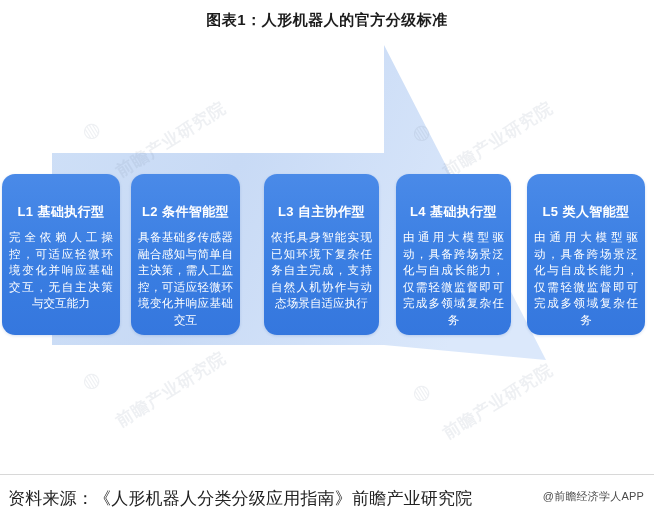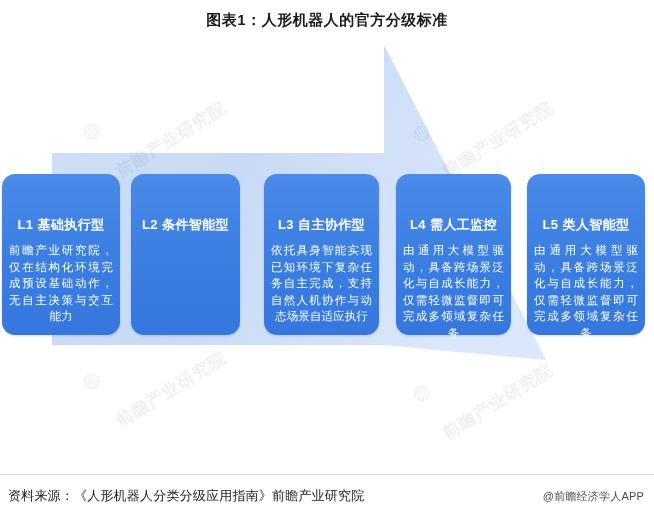--- a/index.html
+++ b/index.html
@@ -87,21 +87,21 @@
     width: 654px;
     height: 516px;
   }
   .card {
     position: absolute;
     top: 174px;
     height: 161px;
     background: linear-gradient(180deg, #4a8ae8 0%, #3a7ee2 55%, #3577de 100%);
     border-radius: 13px;
     box-sizing: border-box;
-    padding: 17px 7px;
+    padding: 4px 7px;
     color: #ffffff;
     text-align: center;
     box-shadow: 0 1px 3px rgba(40, 90, 170, 0.18);
   }
   .card-title {
     font-size: 13px;
     font-weight: bold;
     line-height: 16px;
     margin-top: 26px;
     letter-spacing: 0.4px;
@@ -130,21 +130,21 @@
     left: 0;
     top: 474px;
     width: 654px;
     height: 1px;
     background: #d8d8d8;
   }
   .source-note {
     position: absolute;
     left: 8px;
     top: 487px;
-    font-size: 13px;
+    font-size: 17px;
     color: #222222;
     letter-spacing: 0.2px;
     white-space: nowrap;
   }
   .attribution {
     position: absolute;
     right: 10px;
     top: 489px;
     font-size: 11px;
     color: #4a4a4a;
@@ -176,34 +176,35 @@
   <div class="watermark wm-4">前瞻产业研究院</div>
   <div class="wm-logo wml-1">◍</div>
   <div class="wm-logo wml-2">◍</div>
   <div class="wm-logo wml-3">◍</div>
   <div class="wm-logo wml-4">◍</div>
 
   <div class="cards">
 
     <div class="card card-1">
       <div class="card-title">L1 基础执行型</div>
-      <div class="card-desc">前瞻产业研究院，仅在结构化环境完成预设基础动作，无自主决策与交互能力</div>
+      <div class="card-desc">完全依赖人工操控，可适应轻微环境变化并响应基础交互，无自主决策与交互能力</div>
     </div>
 
     <div class="card card-2">
       <div class="card-title">L2 条件智能型</div>
+      <div class="card-desc">具备基础多传感器融合感知与简单自主决策，需人工监控，可适应轻微环境变化并响应基础交互</div>
     </div>
 
     <div class="card card-3">
       <div class="card-title">L3 自主协作型</div>
       <div class="card-desc">依托具身智能实现已知环境下复杂任务自主完成，支持自然人机协作与动态场景自适应执行</div>
     </div>
 
     <div class="card card-4">
-      <div class="card-title">L4 需人工监控</div>
+      <div class="card-title">L4 基础执行型</div>
       <div class="card-desc">由通用大模型驱动，具备跨场景泛化与自成长能力，仅需轻微监督即可完成多领域复杂任务</div>
     </div>
 
     <div class="card card-5">
       <div class="card-title">L5 类人智能型</div>
       <div class="card-desc">由通用大模型驱动，具备跨场景泛化与自成长能力，仅需轻微监督即可完成多领域复杂任务</div>
     </div>
 
   </div>
 

